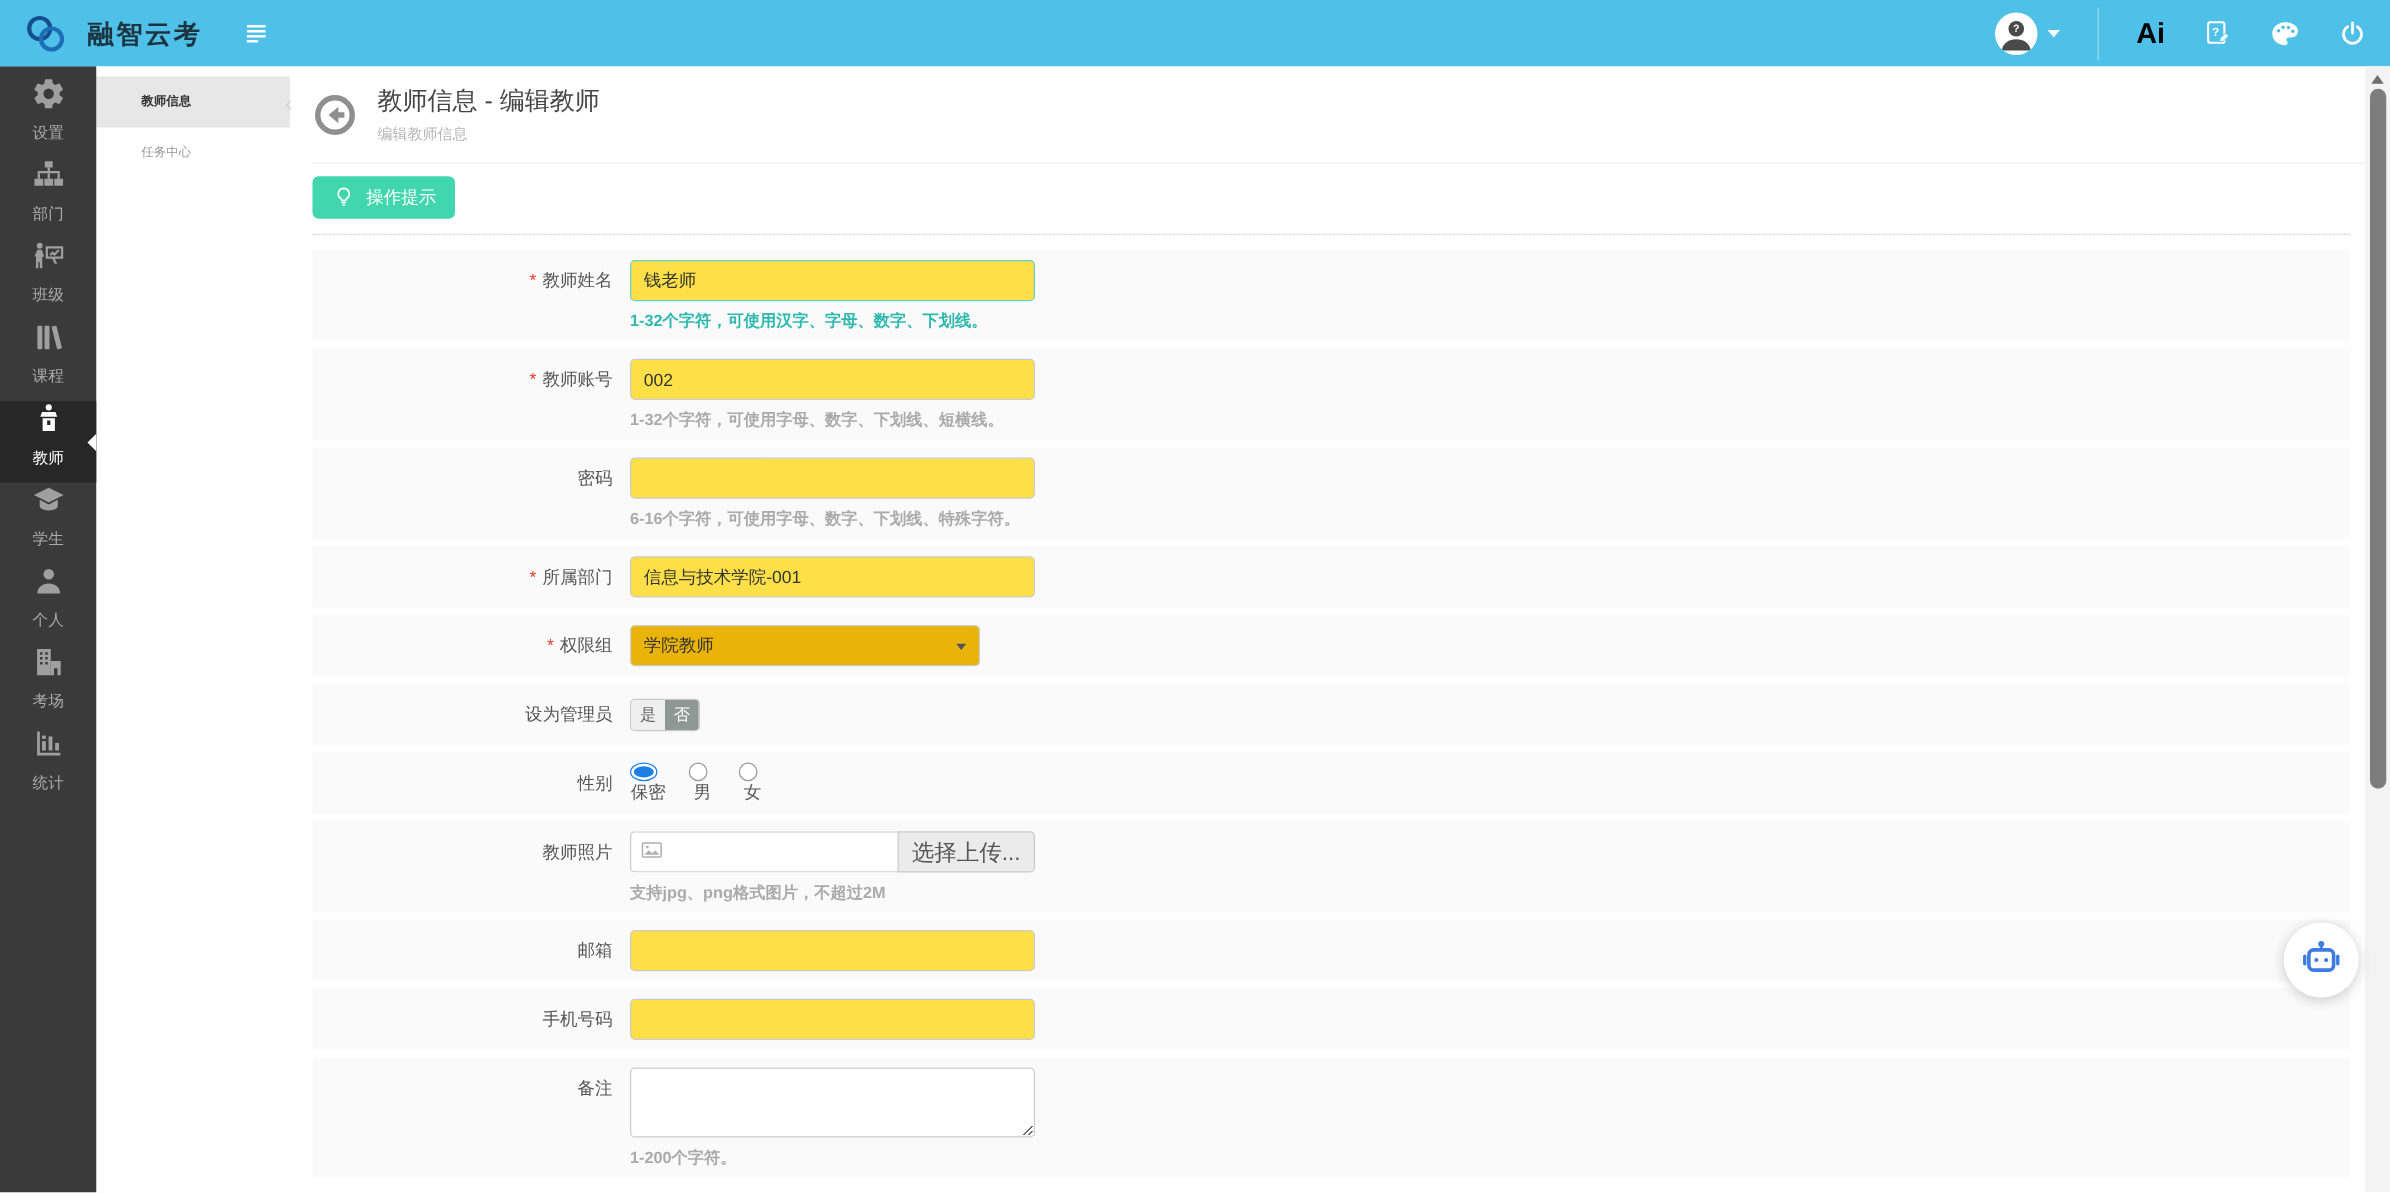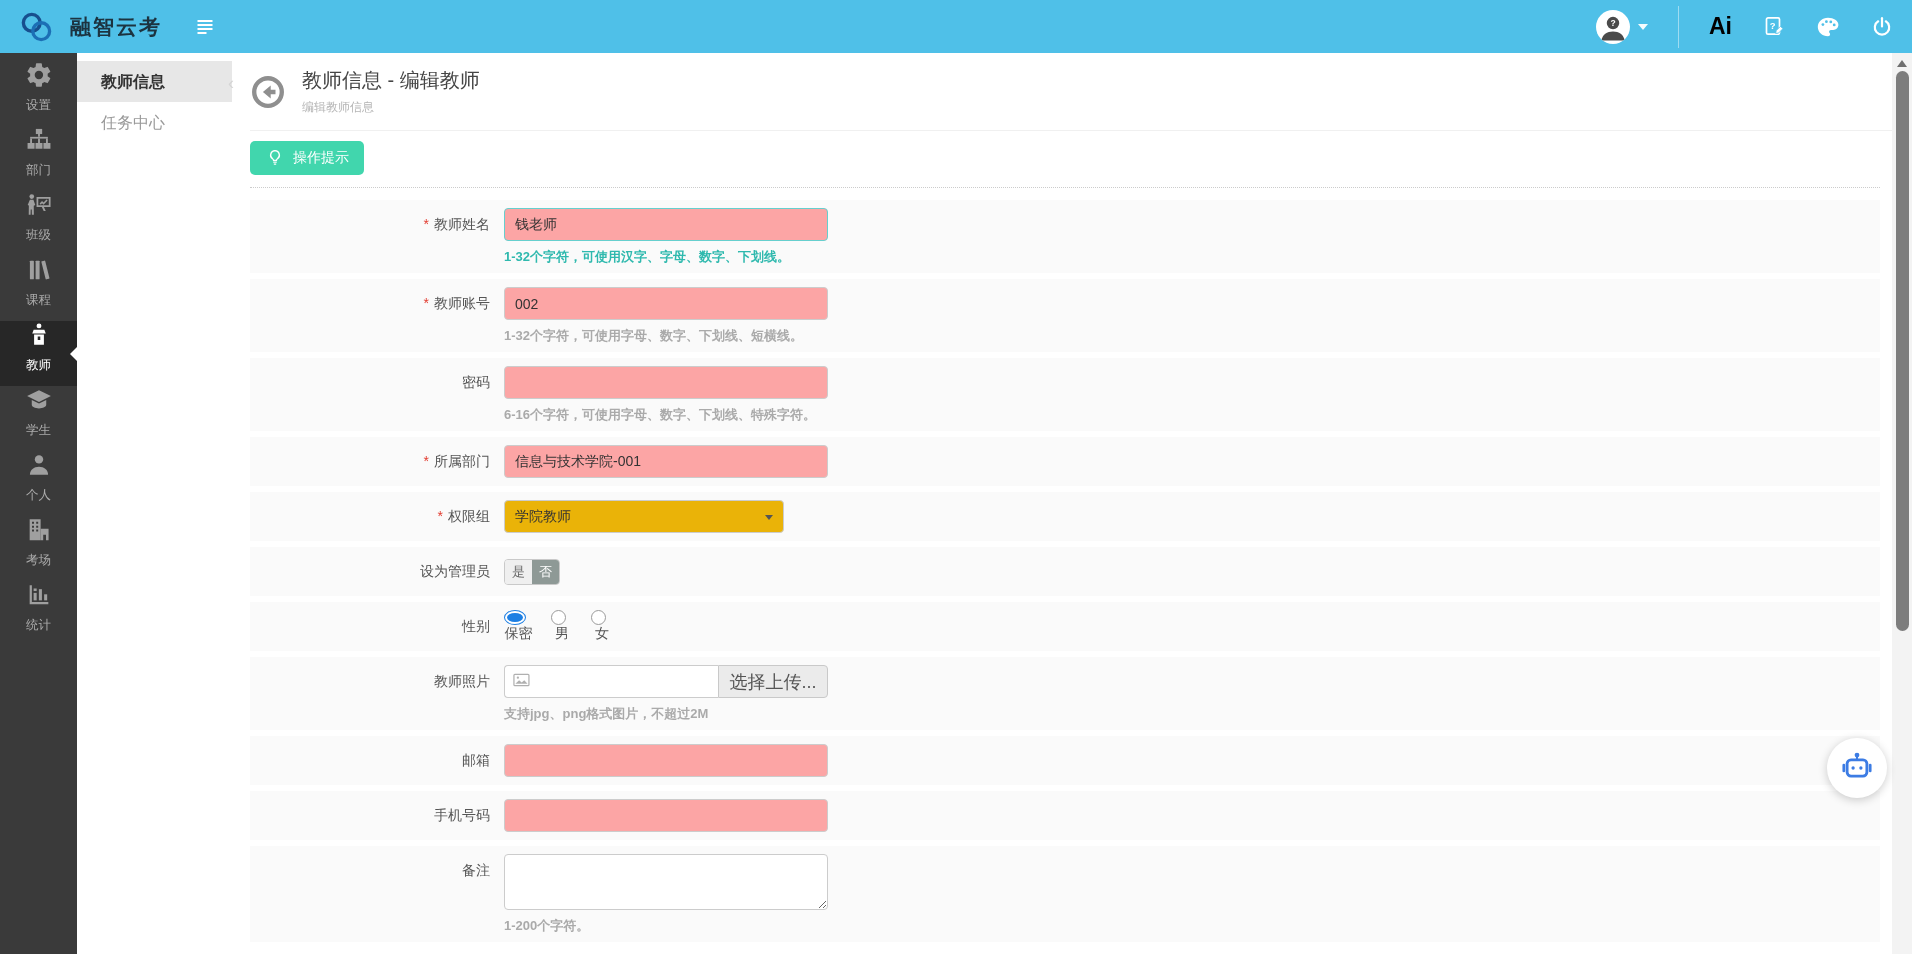--- a/index.html
+++ b/index.html
@@ -55,21 +55,21 @@
     content: ""; position: absolute; right: 0; top: 50%; margin-top: -7px;
     border-top: 7px solid transparent; border-bottom: 7px solid transparent;
     border-right: 7px solid #fff;
   }
 
   
   .subsidebar {
     position: absolute; top: 53px; left: 77px; bottom: 0; width: 155px;
     background: #fff; padding-top: 8px; z-index: 10;
   }
-  .ss-item { height: 41px; line-height: 41px; padding-left: 24px; font-size: 16px; color: #999; cursor: pointer; }
+  .ss-item { height: 41px; line-height: 41px; padding-left: 36px; font-size: 10px; color: #999; cursor: pointer; }
   .ss-item.active { background: #e7e7e7; color: #333; font-weight: bold; }
   .ss-chevron { position: absolute; right: -2px; top: 20px; color: #d5d5d5; font-size: 18px; cursor: pointer; }
 
   
   .content { position: absolute; top: 53px; left: 232px; right: 20px; bottom: 0; background: #fff; overflow: hidden; }
   .page-header {
     display: flex; align-items: center; gap: 16px;
     margin: 14px 0 0 18px; padding-bottom: 14px; border-bottom: 1px solid #f0f0f0;
   }
   .back-ico { width: 36px; height: 36px; cursor: pointer; flex: 0 0 36px; }
@@ -83,21 +83,21 @@
   .tips-btn svg { width: 20px; height: 20px; }
 
   .form-wrap { margin: 0 12px 0 18px; border-top: 1px dotted #ccc; padding-top: 12px; }
   .frow { display: flex; background: #fafafa; margin-bottom: 6px; padding: 8px 0; }
   .frow-label { flex: 0 0 240px; text-align: right; font-size: 14px; color: #555; line-height: 33px; }
   .req { color: #e23c30; margin-right: 5px; font-size: 14px; }
   .frow-field { margin-left: 14px; }
   .ctl-line { min-height: 33px; display: flex; align-items: center; }
   input.txt {
     width: 324px; height: 33px; border: 1px solid #ccc; border-radius: 4px;
-    padding: 0 10px; font-size: 14px; color: #333; background: #fca5a5; outline: none;
+    padding: 0 10px; font-size: 14px; color: #333; background: #fde047; outline: none;
     font-family: inherit;
   }
   input.txt.focused { border-color: #66cfce; }
   .helper { margin-top: 7px; font-size: 13px; color: #aaa; line-height: 17px; font-weight: bold; }
   .helper.accent { color: #2fb9ae; }
 
   .sel {
     position: relative; width: 280px; height: 33px; border: 1px solid #ccc; border-radius: 4px;
     background: #eab308; font-size: 14px; color: #333; line-height: 31px; padding: 0 10px; cursor: pointer;
   }

